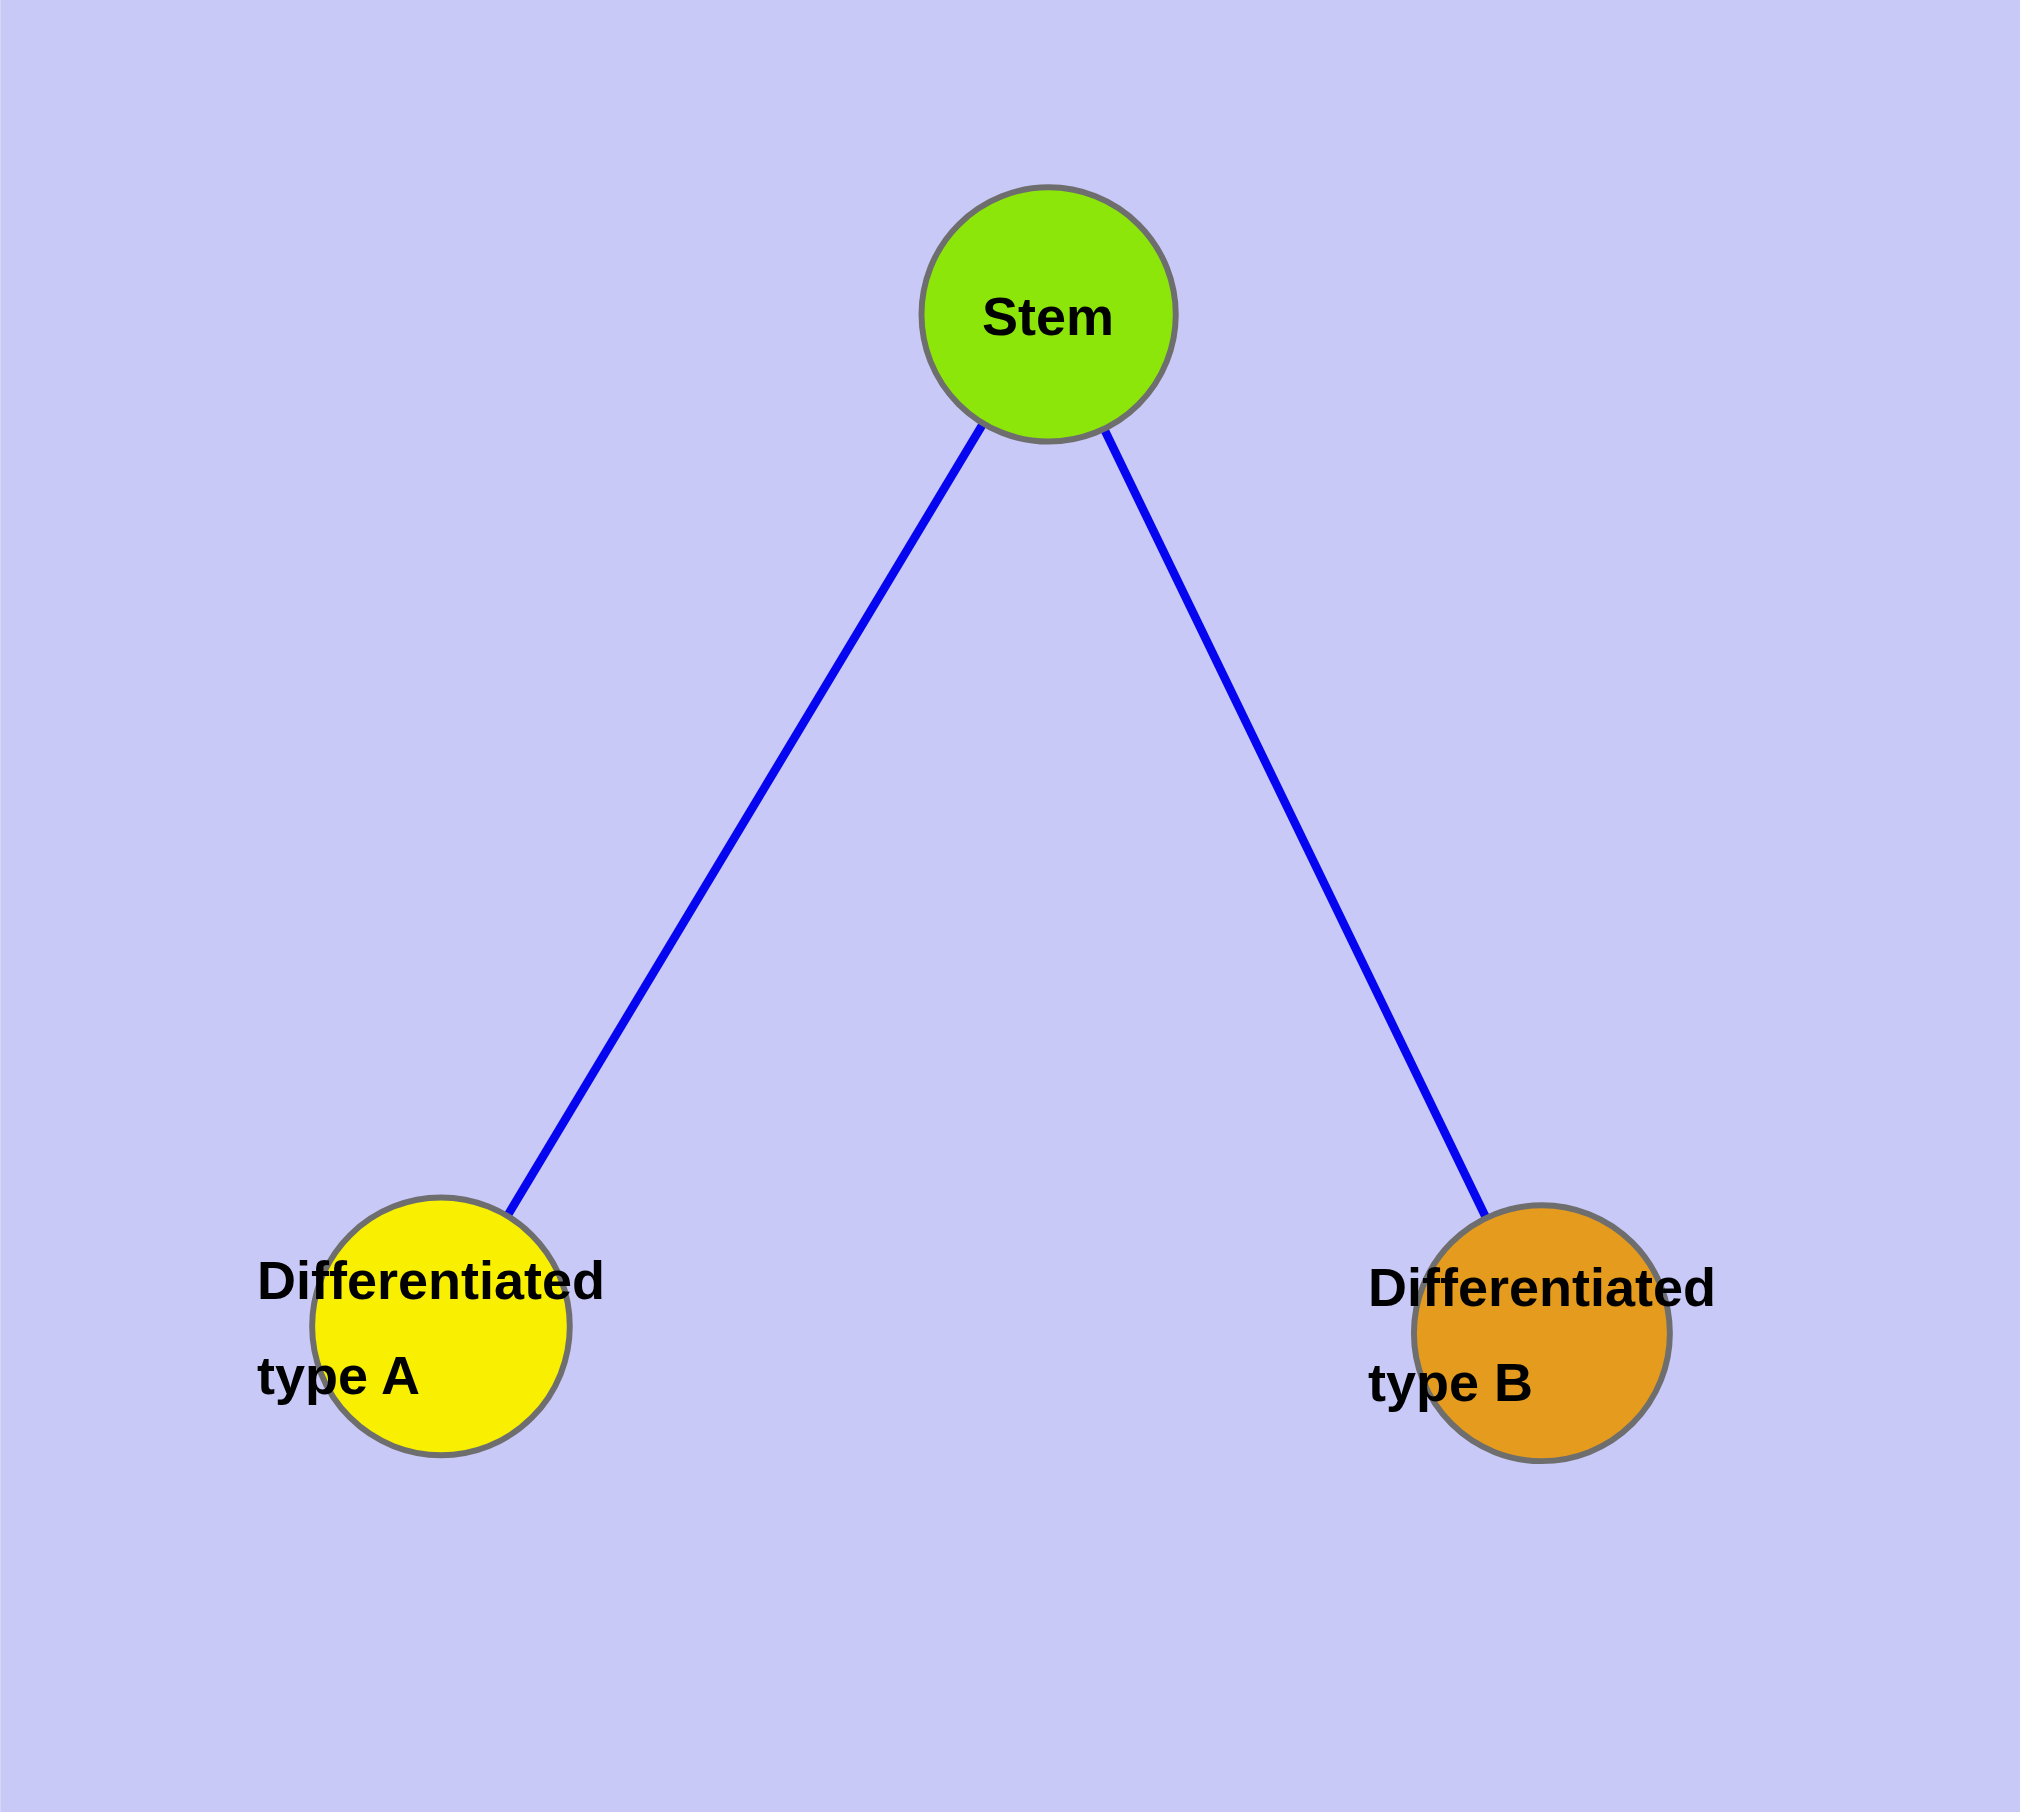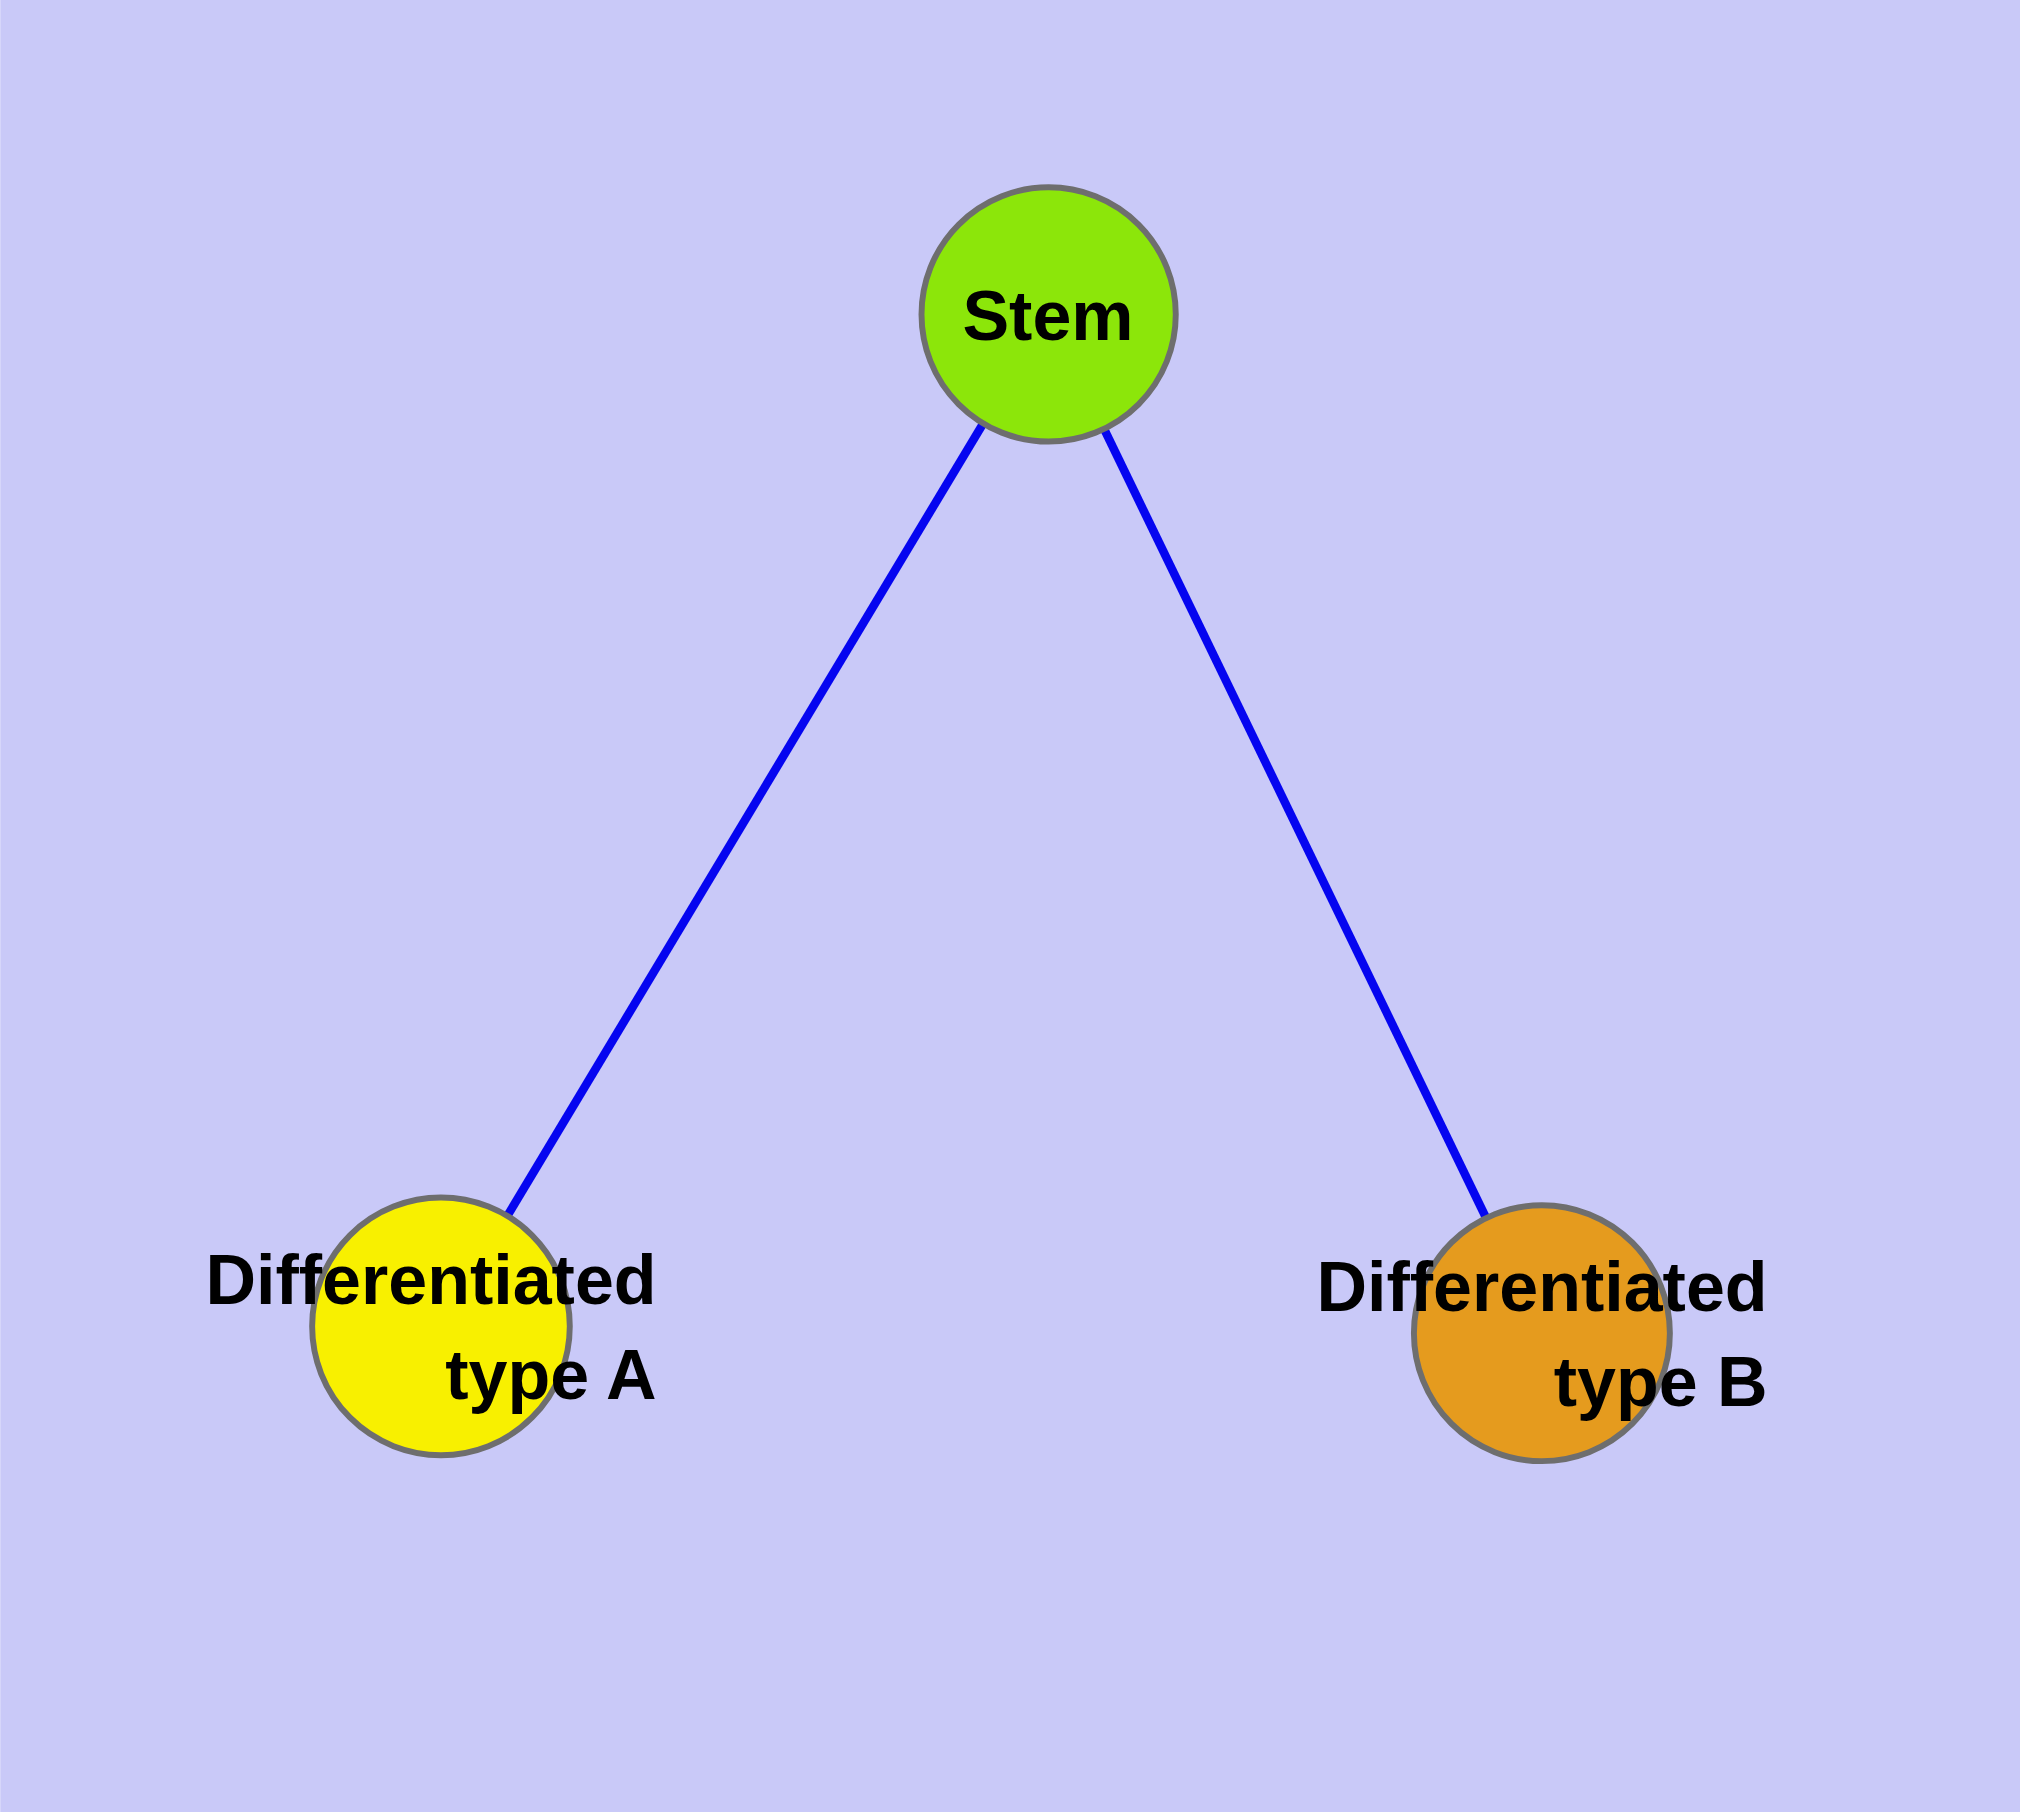--- a/index.html
+++ b/index.html
@@ -28,24 +28,24 @@
     stroke-width: 7;
   }
   svg .edge-line {
     stroke-width: 10;
     fill: none;
   }
   .node-label {
     position: absolute;
     transform: translate(-50%, -50%);
     color: #000000;
-    font-size: 70px;
+    font-size: 54px;
     font-weight: bold;
     line-height: 95px;
-    text-align: right;
+    text-align: left;
     white-space: pre-line;
     width: max-content;
     pointer-events: none;
   }
   .node-label.stem-label   { left: 1048px; top: 316px; }
   .node-label.type-a-label { left: 431px;  top: 1328px; }
   .node-label.type-b-label { left: 1542px; top: 1335px; }
 </style>
 </head>
 <body>

